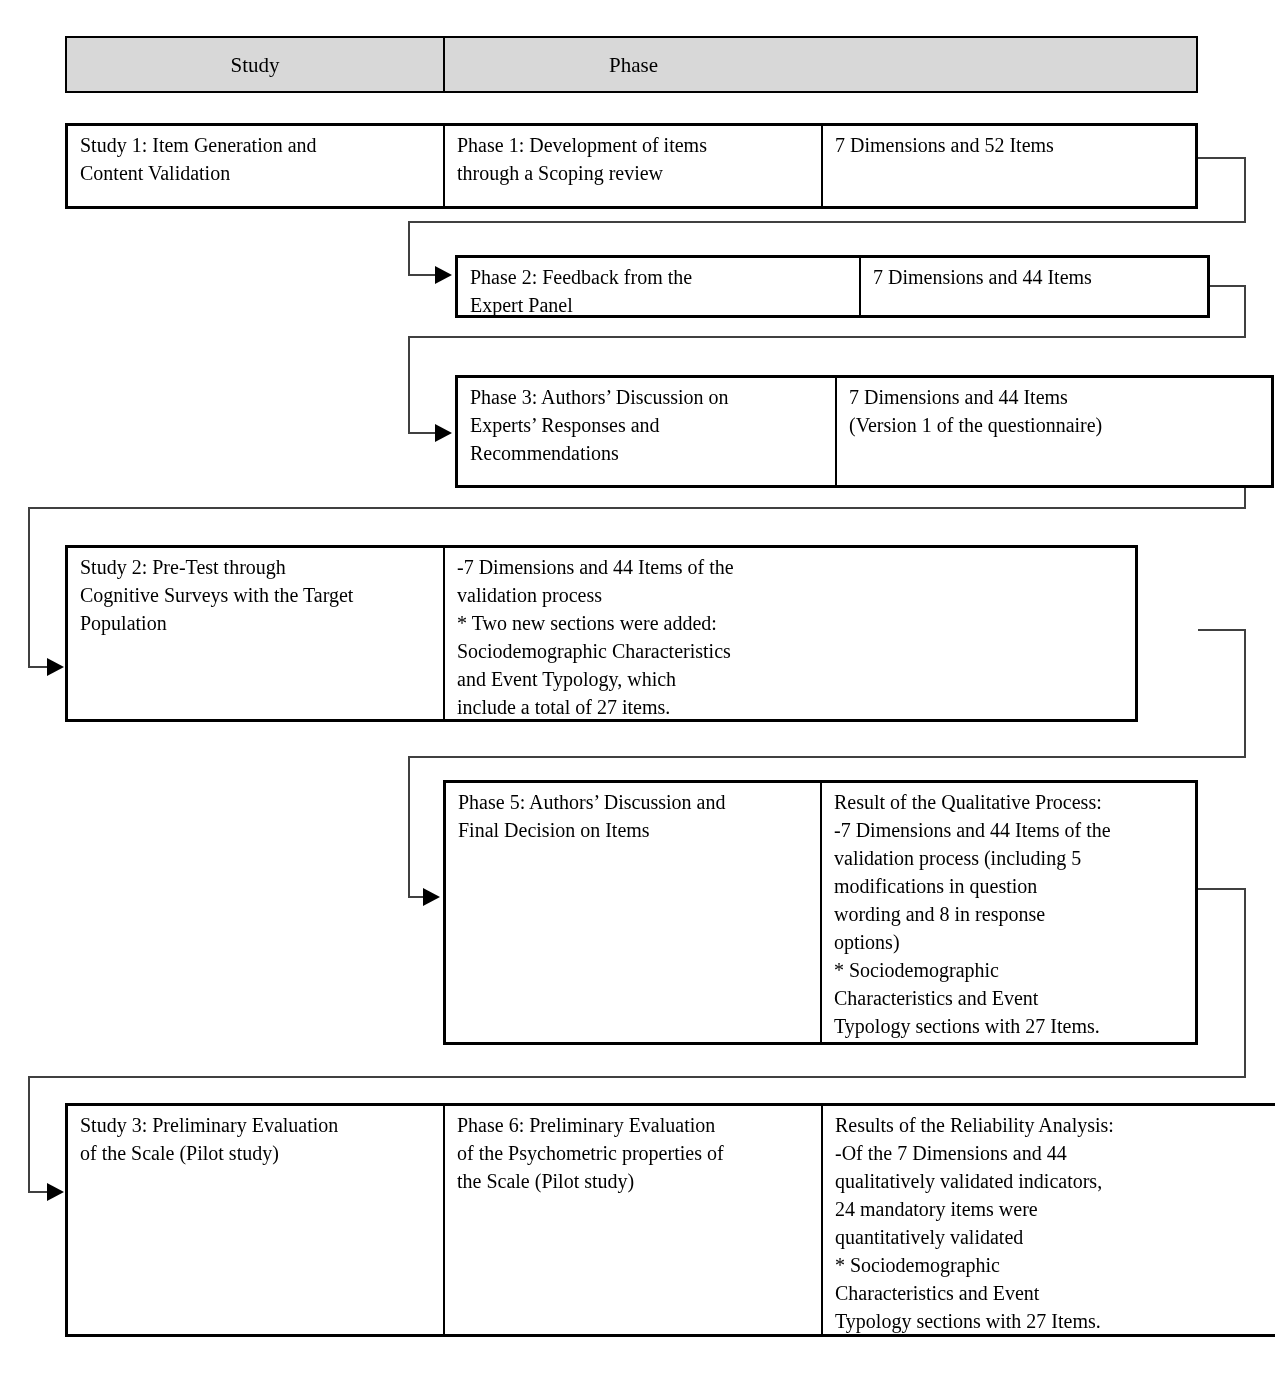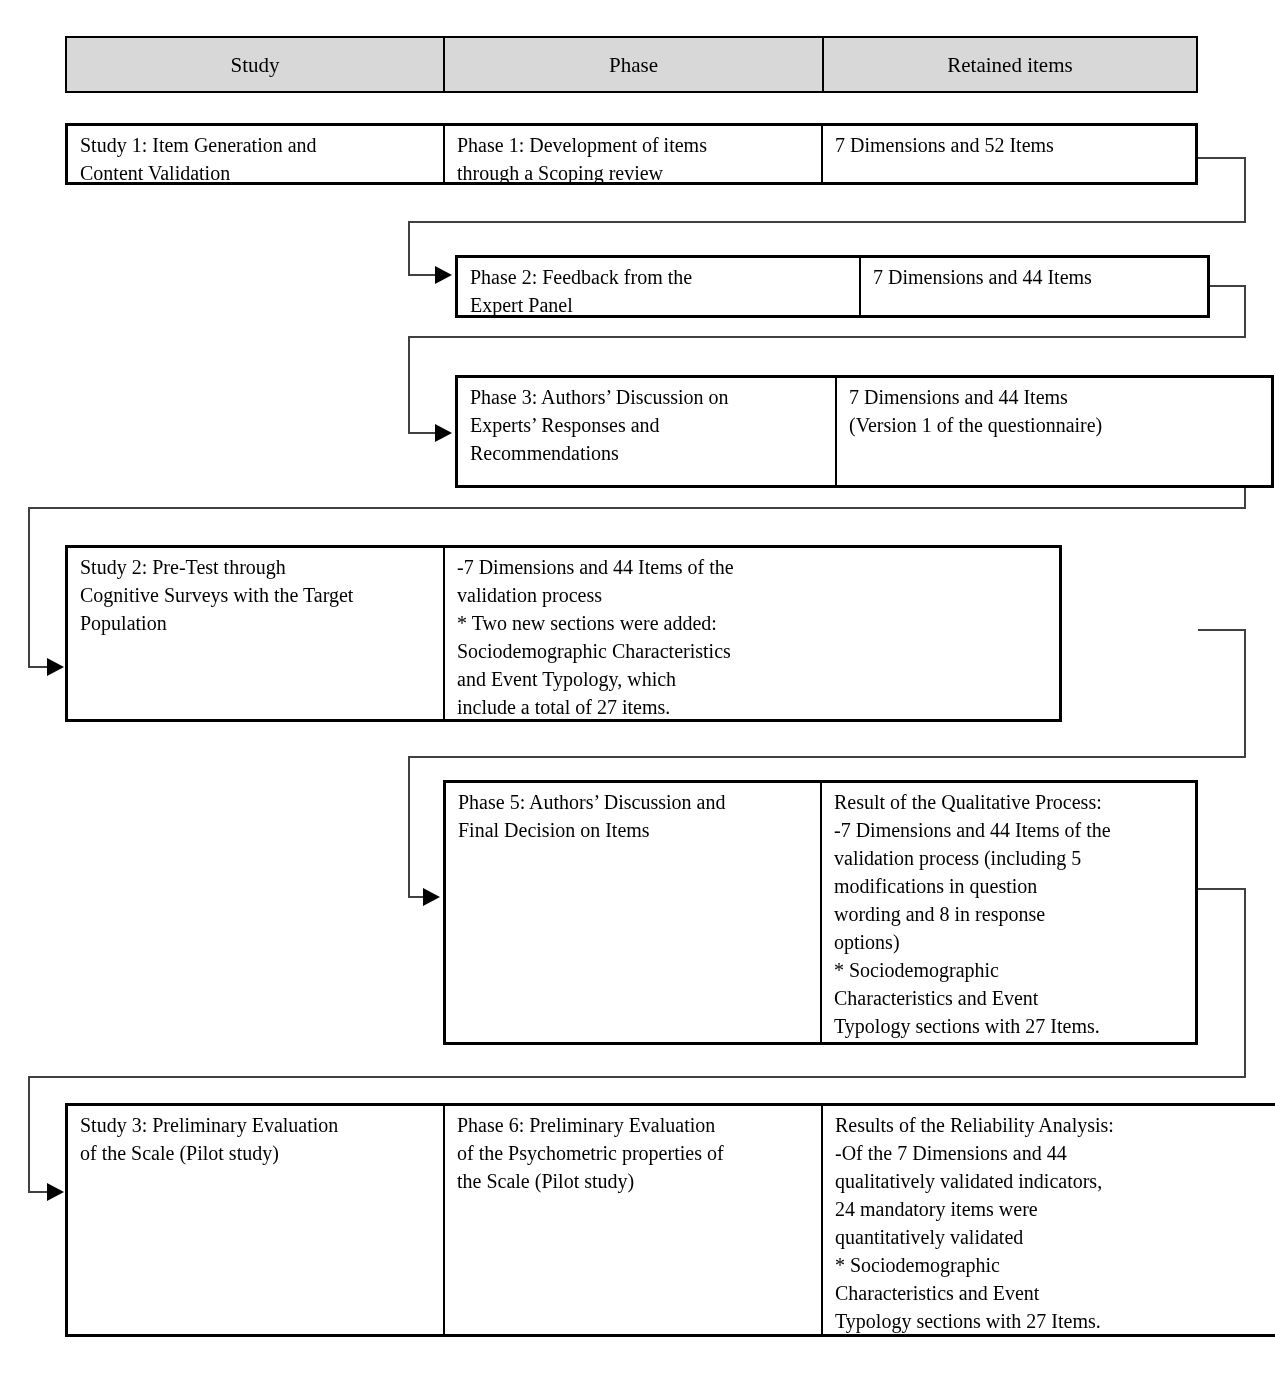--- a/index.html
+++ b/index.html
@@ -80,24 +80,23 @@
     <polygon points="47,658 47,676 64,667"></polygon>
     <path d="M1198,630 H1245 V757 H409 V897 H423"></path>
     <polygon points="423,888 423,906 440,897"></polygon>
     <path d="M1198,889 H1245 V1077 H29 V1192 H47"></path>
     <polygon points="47,1183 47,1201 64,1192"></polygon>
   </svg>
 
   <div class="node header-row" style="left:65px; top:36px; width:1133px; height:57px; grid-template-columns:376px 379px 1fr;">
     <div class="cell header-cell">Study</div>
     <div class="cell header-cell">Phase</div>
-    <div class="cell header-cell">Retained items</div>
   </div>
 
-  <div class="node" style="left:65px; top:123px; width:1133px; height:62px; grid-template-columns:375px 378px 1fr;">
+  <div class="node" style="left:65px; top:123px; width:1133px; height:86px; grid-template-columns:375px 378px 1fr;">
     <div class="cell">Study 1: Item Generation and
 Content Validation</div>
     <div class="cell">Phase 1: Development of items
 through a Scoping review</div>
     <div class="cell">7 Dimensions and 52 Items</div>
   </div>
 
   <div class="node" style="left:455px; top:255px; width:755px; height:63px; grid-template-columns:377px 1fr;gap:24px;">
     <div class="cell">Phase 2: Feedback from the
 Expert Panel</div>
@@ -105,21 +104,21 @@
   </div>
 
   <div class="node" style="left:455px; top:375px; width:819px; height:113px; grid-template-columns:377px 1fr;">
     <div class="cell">Phase 3: Authors’ Discussion on
 Experts’ Responses and
 Recommendations</div>
     <div class="cell">7 Dimensions and 44 Items
 (Version 1 of the questionnaire)</div>
   </div>
 
-  <div class="node" style="left:65px; top:545px; width:997px; height:177px; grid-template-columns:375px 378px 1fr;">
+  <div class="node" style="left:65px; top:545px; width:1073px; height:177px; grid-template-columns:375px 378px 1fr;">
     <div class="cell">Study 2: Pre-Test through
 Cognitive Surveys with the Target
 Population</div>
     <div class="cell">-7 Dimensions and 44 Items of the
 validation process
 * Two new sections were added:
 Sociodemographic Characteristics
 and Event Typology, which
 include a total of 27 items.</div>
   </div>

